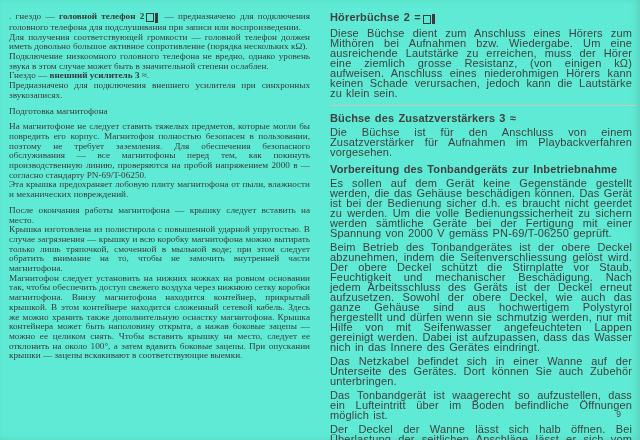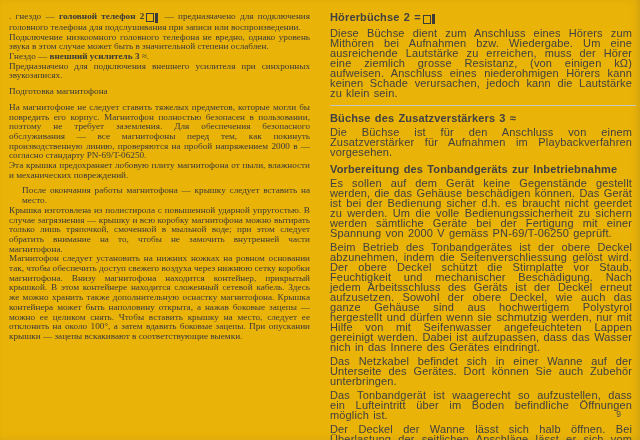--- a/index.html
+++ b/index.html
@@ -6,40 +6,40 @@
     margin: 0;
     padding: 0;
     width: 640px;
     height: 440px;
     overflow: hidden;
   }
   .page {
     position: relative;
     width: 640px;
     height: 440px;
-    background: #eab308;
+    background: #5eead4;
     box-shadow: inset -7px 0 9px -5px rgba(90,88,80,0.18),
                 inset 0 -5px 8px -5px rgba(90,88,80,0.10),
                 inset 0 4px 8px -6px rgba(90,88,80,0.08);
     color: #3b3b3b;
   }
   
   .col-left {
     position: absolute;
     left: 9px;
     top: 12px;
     width: 301px;
     font-family: "Liberation Serif", "DejaVu Serif", serif;
     font-size: 9.2px;
     line-height: 9.7px;
     text-align: justify;
     color: #3a3a3a;
   }
   .col-left p { margin: 0; }
-  .col-left .gap-before { margin-top: 6px; margin-left: 13px; }
+  .col-left .gap-before { margin-top: 6px; }
   .heading-ru {
     font-weight: normal;
     margin: 6px 0 6px 0 !important;
     text-align: left;
   }
   .b { font-weight: bold; }
   
   .col-right {
     position: absolute;
     left: 330px;
@@ -100,20 +100,21 @@
 </style>
 </head>
 <body>
 
 <div class="page">
 
   <div class="col-left">
 
     <p><span>. гнездо — </span><span class="b">головной телефон 2</span><span class="jack-icon"><span class="jack-box"></span><span class="jack-pin"></span></span><span> — предназначено для подключения головного телефона для подслушивания при записи или воспроизведении.</span></p>
 
+    <p>Для получения соответствующей громкости — головной телефон должен иметь довольно большое активное сопротивление (порядка нескольких кΩ).</p>
 
     <p>Подключение низкоомного головного телефона не вредно, однако уровень звука в этом случае может быть в значительной степени ослаблен.</p>
 
     <p><span>Гнездо — </span><span class="b">внешний усилитель 3</span><span> ≈.</span></p>
 
     <p>Предназначено для подключения внешнего усилителя при синхронных звукозаписях.</p>
 
     <p class="heading-ru">Подготовка магнитофона</p>
 
     <p>На магнитофоне не следует ставить тяжелых предметов, которые могли бы повредить его корпус. Магнитофон полностью безопасен в пользовании, поэтому не требует заземления. Для обеспечения безопасного обслуживания — все магнитофоны перед тем, как покинуть производственную линию, проверяются на пробой напряжением 2000 в — согласно стандарту PN-69/T-06250.</p>

